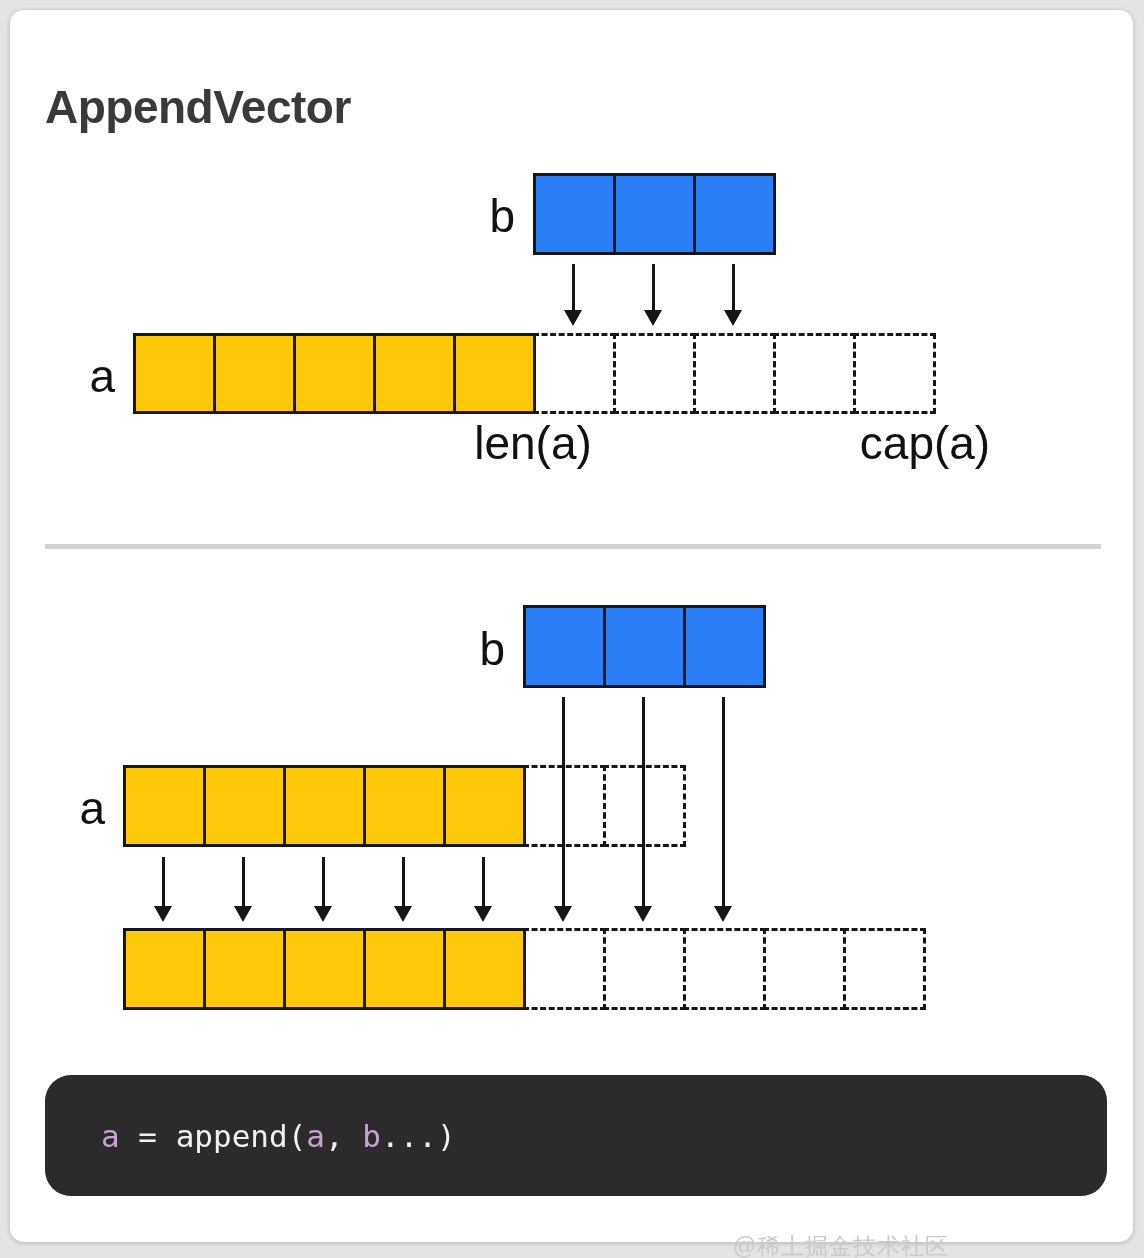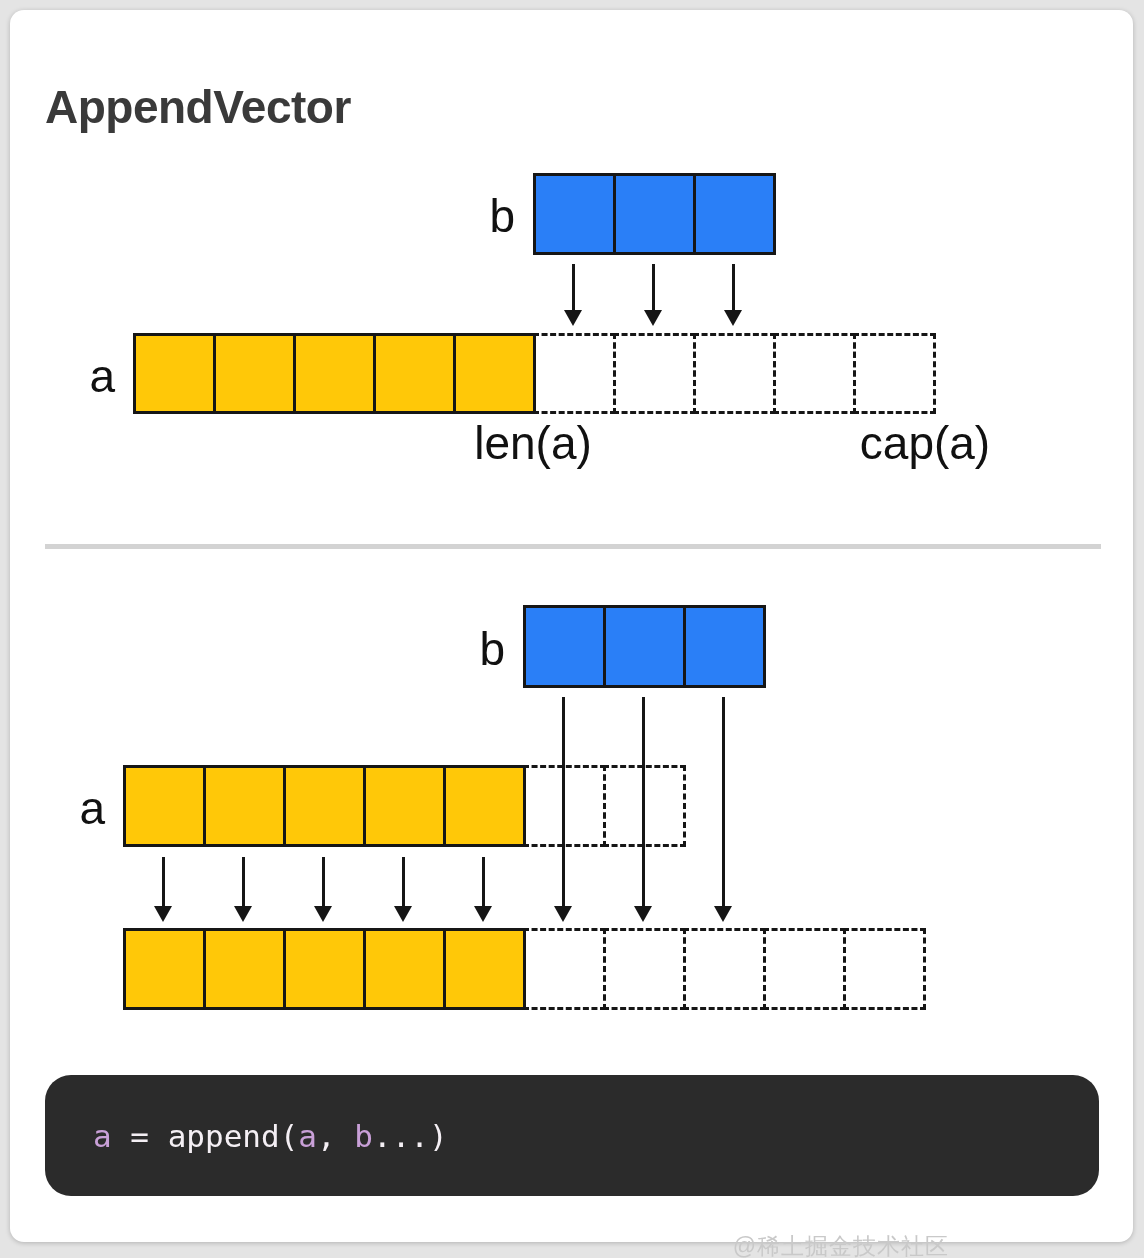--- a/index.html
+++ b/index.html
@@ -42,21 +42,21 @@
     position: absolute; width: 3px; background: var(--stroke, #161616); z-index: 3;
   }
   .arrow-head {
     position: absolute; width: 0; height: 0; z-index: 3;
     border-left: 9px solid transparent; border-right: 9px solid transparent;
     border-top: 16px solid var(--stroke, #161616);
   }
   .code-block {
     position: absolute; left: 45px; top: 1075px; width: 1054px; height: 121px;
     background: var(--code-bg, #2b2b2b); border-radius: 26px; z-index: 2;
-    display: flex; align-items: center;
+    display: flex; align-items: center; padding-left: 8px;
   }
   .code-line {
     font-family: "DejaVu Sans Mono", monospace;
     font-size: 31px; margin-left: 48px; white-space: pre;
     color: var(--code-plain, #f4eff4);
   }
   .code-line .tok-var { color: var(--code-var, #c9a0d8); }
   .code-line .tok-plain { color: var(--code-plain, #f4eff4); }
   .watermark {
     position: absolute; top: 1202px; right: 31px;

